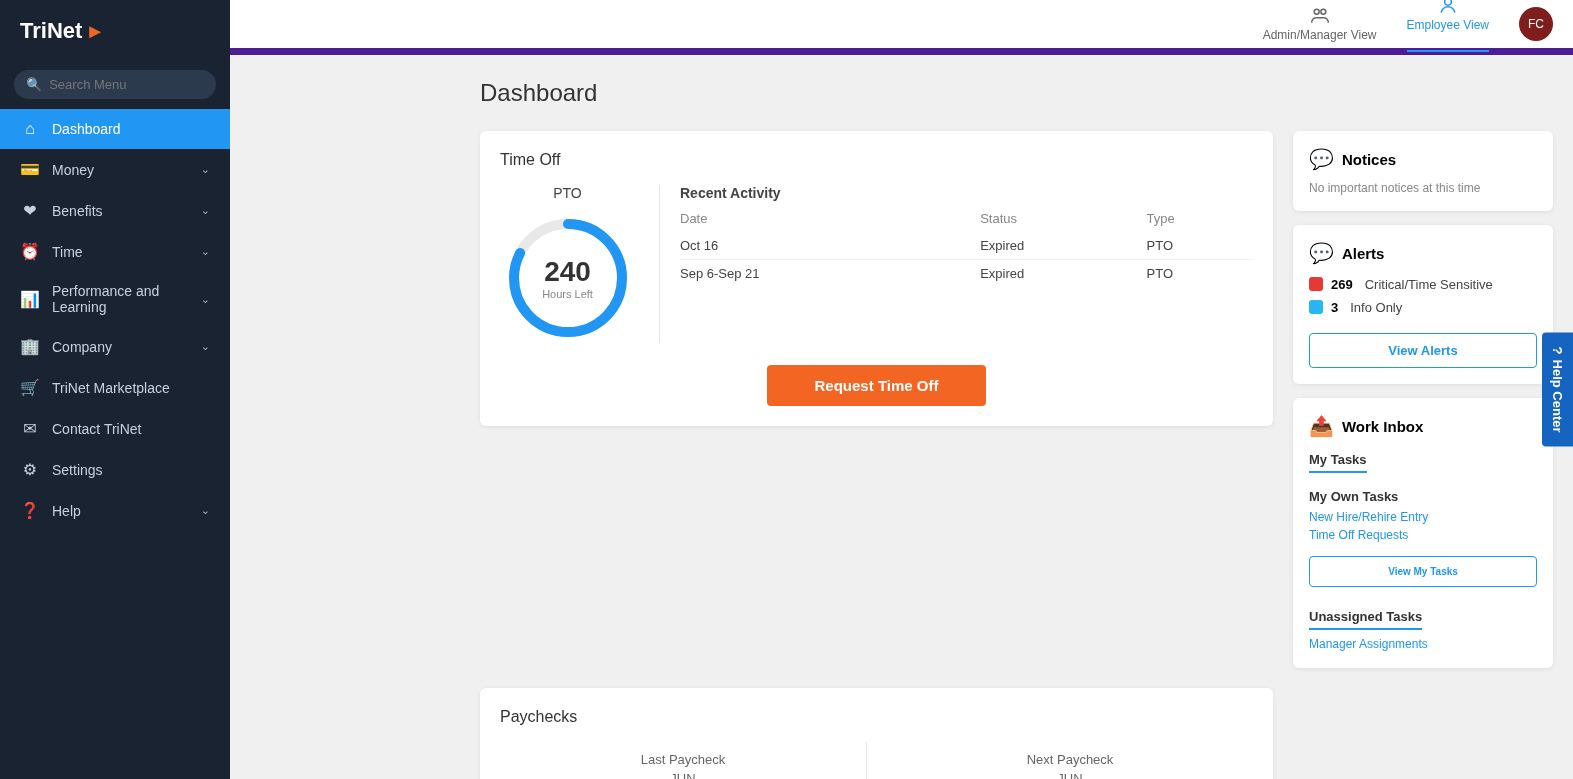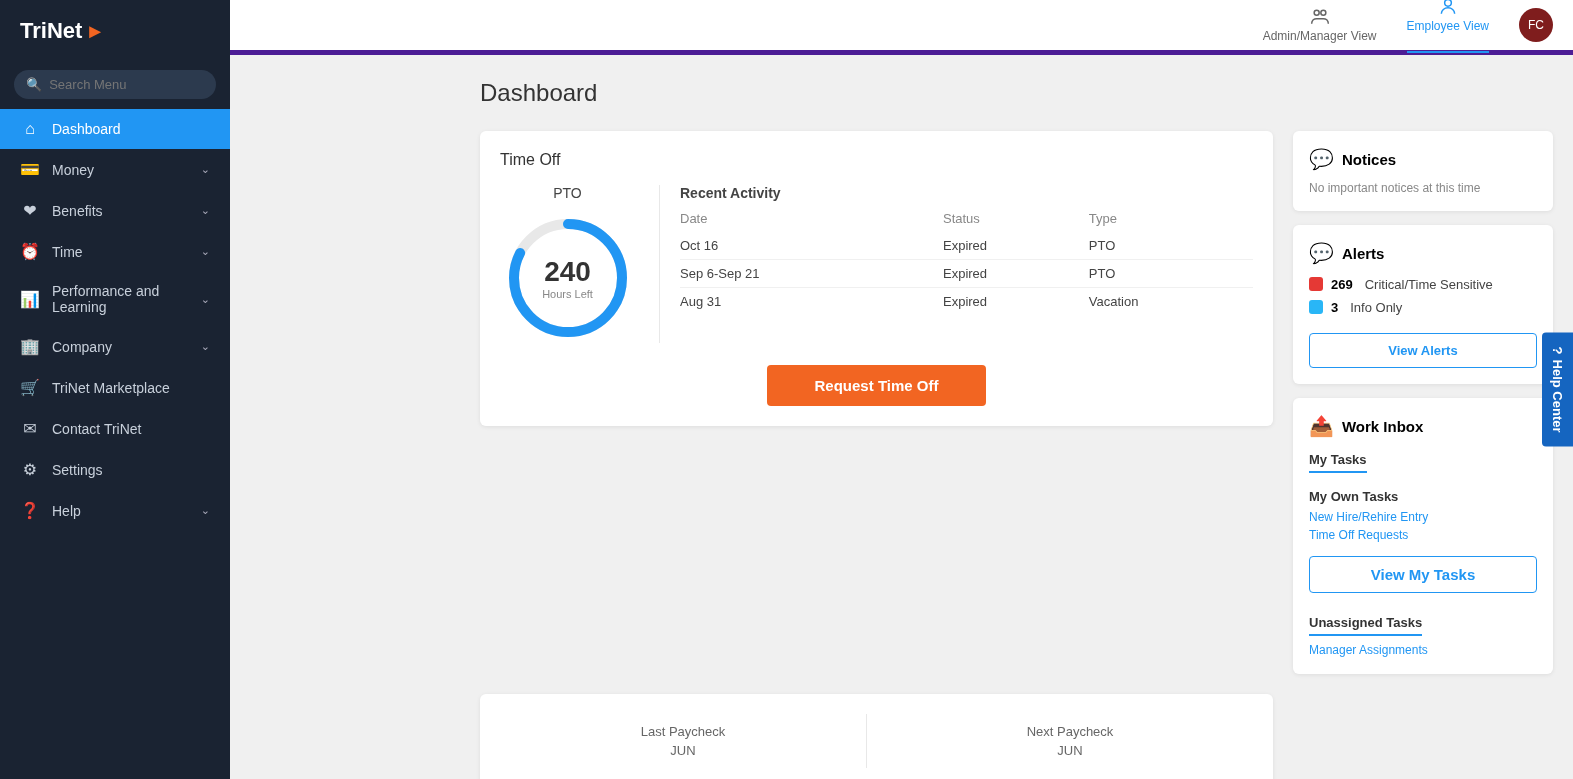--- a/index.html
+++ b/index.html
@@ -71,21 +71,21 @@
       top: 0;
       left: 230px;
       right: 0;
       height: 55px;
       background: #fff;
       display: flex;
       align-items: center;
       justify-content: flex-end;
       padding: 0 20px;
       gap: 30px;
-      border-bottom: 5px solid #4c1d95;
+      border-bottom: 7px solid #4c1d95;
       z-index: 10;
     }
     .view-option {
       display: flex;
       flex-direction: column;
       align-items: center;
       cursor: pointer;
       font-size: 12px;
       color: #666;
       gap: 2px;
@@ -254,21 +254,21 @@
     .inbox-sub-title { font-size: 13px; font-weight: 600; color: #333; margin-bottom: 6px; margin-top: 10px; }
     .inbox-link { font-size: 12px; color: #2196f3; text-decoration: none; display: block; margin-bottom: 4px; cursor: pointer; }
     .view-tasks-btn {
       width: 100%;
       margin-top: 10px;
       padding: 9px;
       background: #fff;
       border: 1.5px solid #2196f3;
       color: #2196f3;
       border-radius: 4px;
-      font-size: 15px;
+      font-size: 10px;
       font-weight: 600;
       cursor: pointer;
     }
     .unassigned-title { font-size: 13px; font-weight: 700; color: #333; margin-top: 12px; margin-bottom: 4px; border-bottom: 2px solid #2196f3; padding-bottom: 4px; display: inline-block; }
     .unassigned-link { font-size: 12px; color: #2196f3; cursor: pointer; }
 
     
     #paychecks-card { flex: 1; }
     .paycheck-inner { display: flex; gap: 20px; }
     .paycheck-col {
@@ -421,25 +421,20 @@
             <tr>
                   <td>Oct 16</td>
                   <td>Expired</td>
                   <td>PTO</td>
                 </tr>
                 <tr>
                   <td>Sep 6-Sep 21</td>
                   <td>Expired</td>
                   <td>PTO</td>
                 </tr>
-                <tr>
-                  <td>Aug 31</td>
-                  <td>Expired</td>
-                  <td>Vacation</td>
-                </tr>
               </tbody>
           </table>
         </div>
       </div>
       <div class="request-btn-wrap">
         <button class="request-btn">Request Time Off</button>
       </div>
     </div>
 
     <div id="right-panel">
@@ -483,20 +478,21 @@
         <div style="margin-top:10px;">
           <div class="unassigned-title">Unassigned Tasks</div>
         </div>
         <a class="unassigned-link">Manager Assignments</a>
       </div>
     </div>
   </div>
 
   <div class="main-row">
     <div class="card" id="paychecks-card">
+      <div class="card-title">Paychecks</div>
       <div class="paycheck-inner">
         <div class="paycheck-col">
           <div class="paycheck-sub">Last Paycheck</div>
           <div class="paycheck-month">JUN</div>
 
         </div>
         <div class="paycheck-col">
           <div class="paycheck-sub">Next Paycheck</div>
           <div class="paycheck-month">JUN</div>
 

